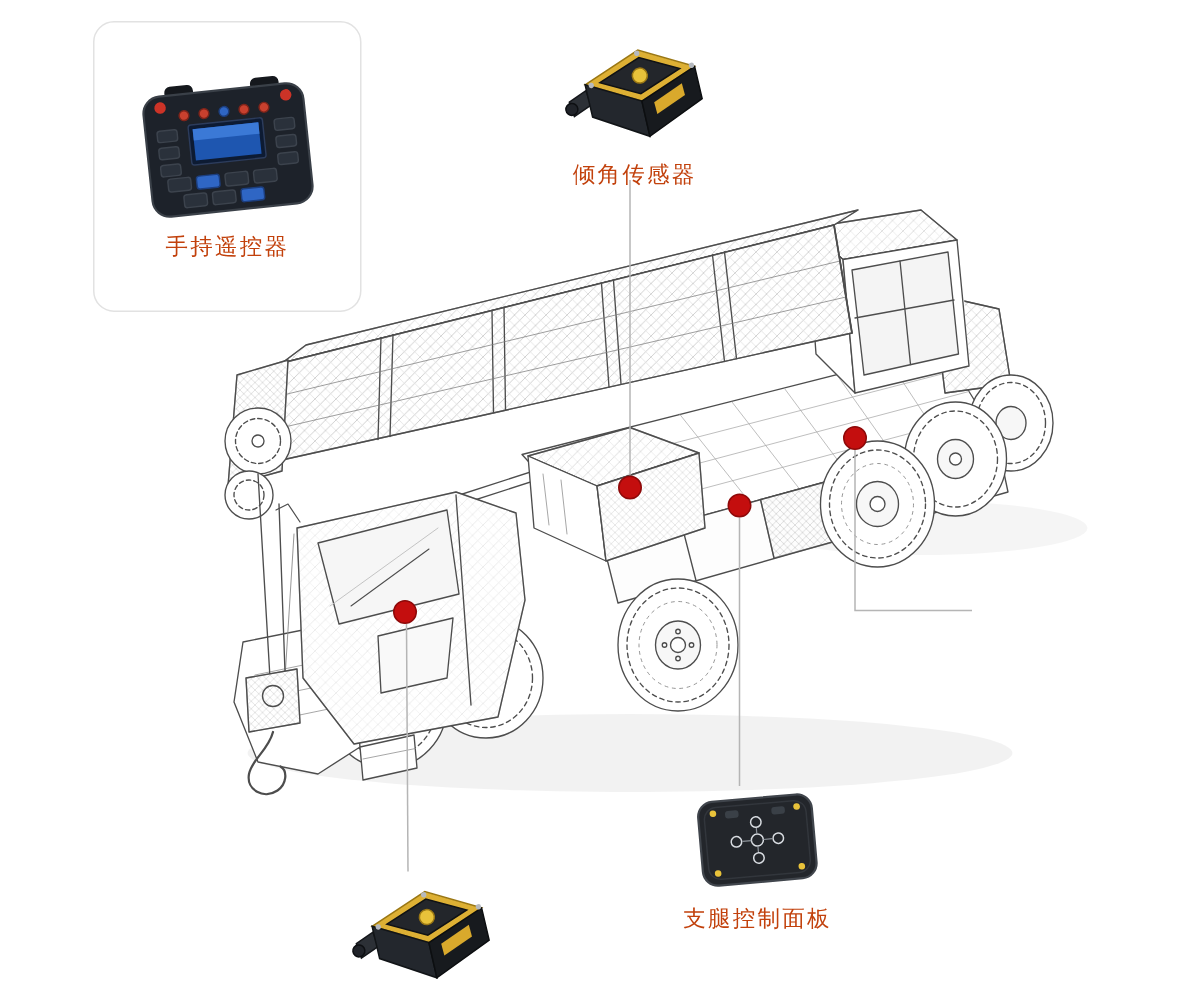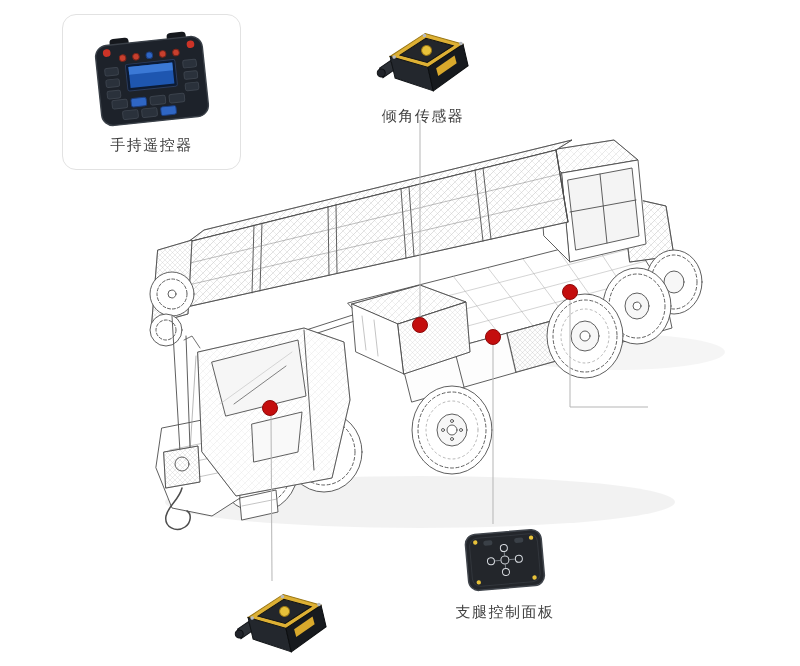--- a/index.html
+++ b/index.html
@@ -6,25 +6,25 @@
   html,body { background:#ffffff; }
   body {
     width:800px; height:666px;
     font-family:"Liberation Sans","DejaVu Sans",sans-serif;
     overflow:hidden;
   }
   .canvas { position:relative; width:800px; height:666px; background:#ffffff; overflow:hidden; }
   .layer  { position:absolute; left:0; top:0; }
   .comp   { position:absolute; display:flex; flex-direction:column; align-items:center; z-index:5; }
   .comp-label {
-    font-size:15px; color:#404040; letter-spacing:1.5px;
+    font-size:15px; color:#c2410c; letter-spacing:1.5px;
     margin-top:7px; white-space:nowrap; text-align:center;
   }
   .card {
-    position:absolute; left:62px; top:14px; width:179px; height:156px;
+    position:absolute; left:62px; top:14px; width:179px; height:194px;
     border:1px solid #e2e2e2; border-radius:14px; background:#fff;
     display:flex; flex-direction:column; align-items:center; justify-content:center;
     z-index:5;
   }
   .card .comp-label { margin-top:4px; }
   svg { display:block; }
 </style>
 </head>
 <body>
 

